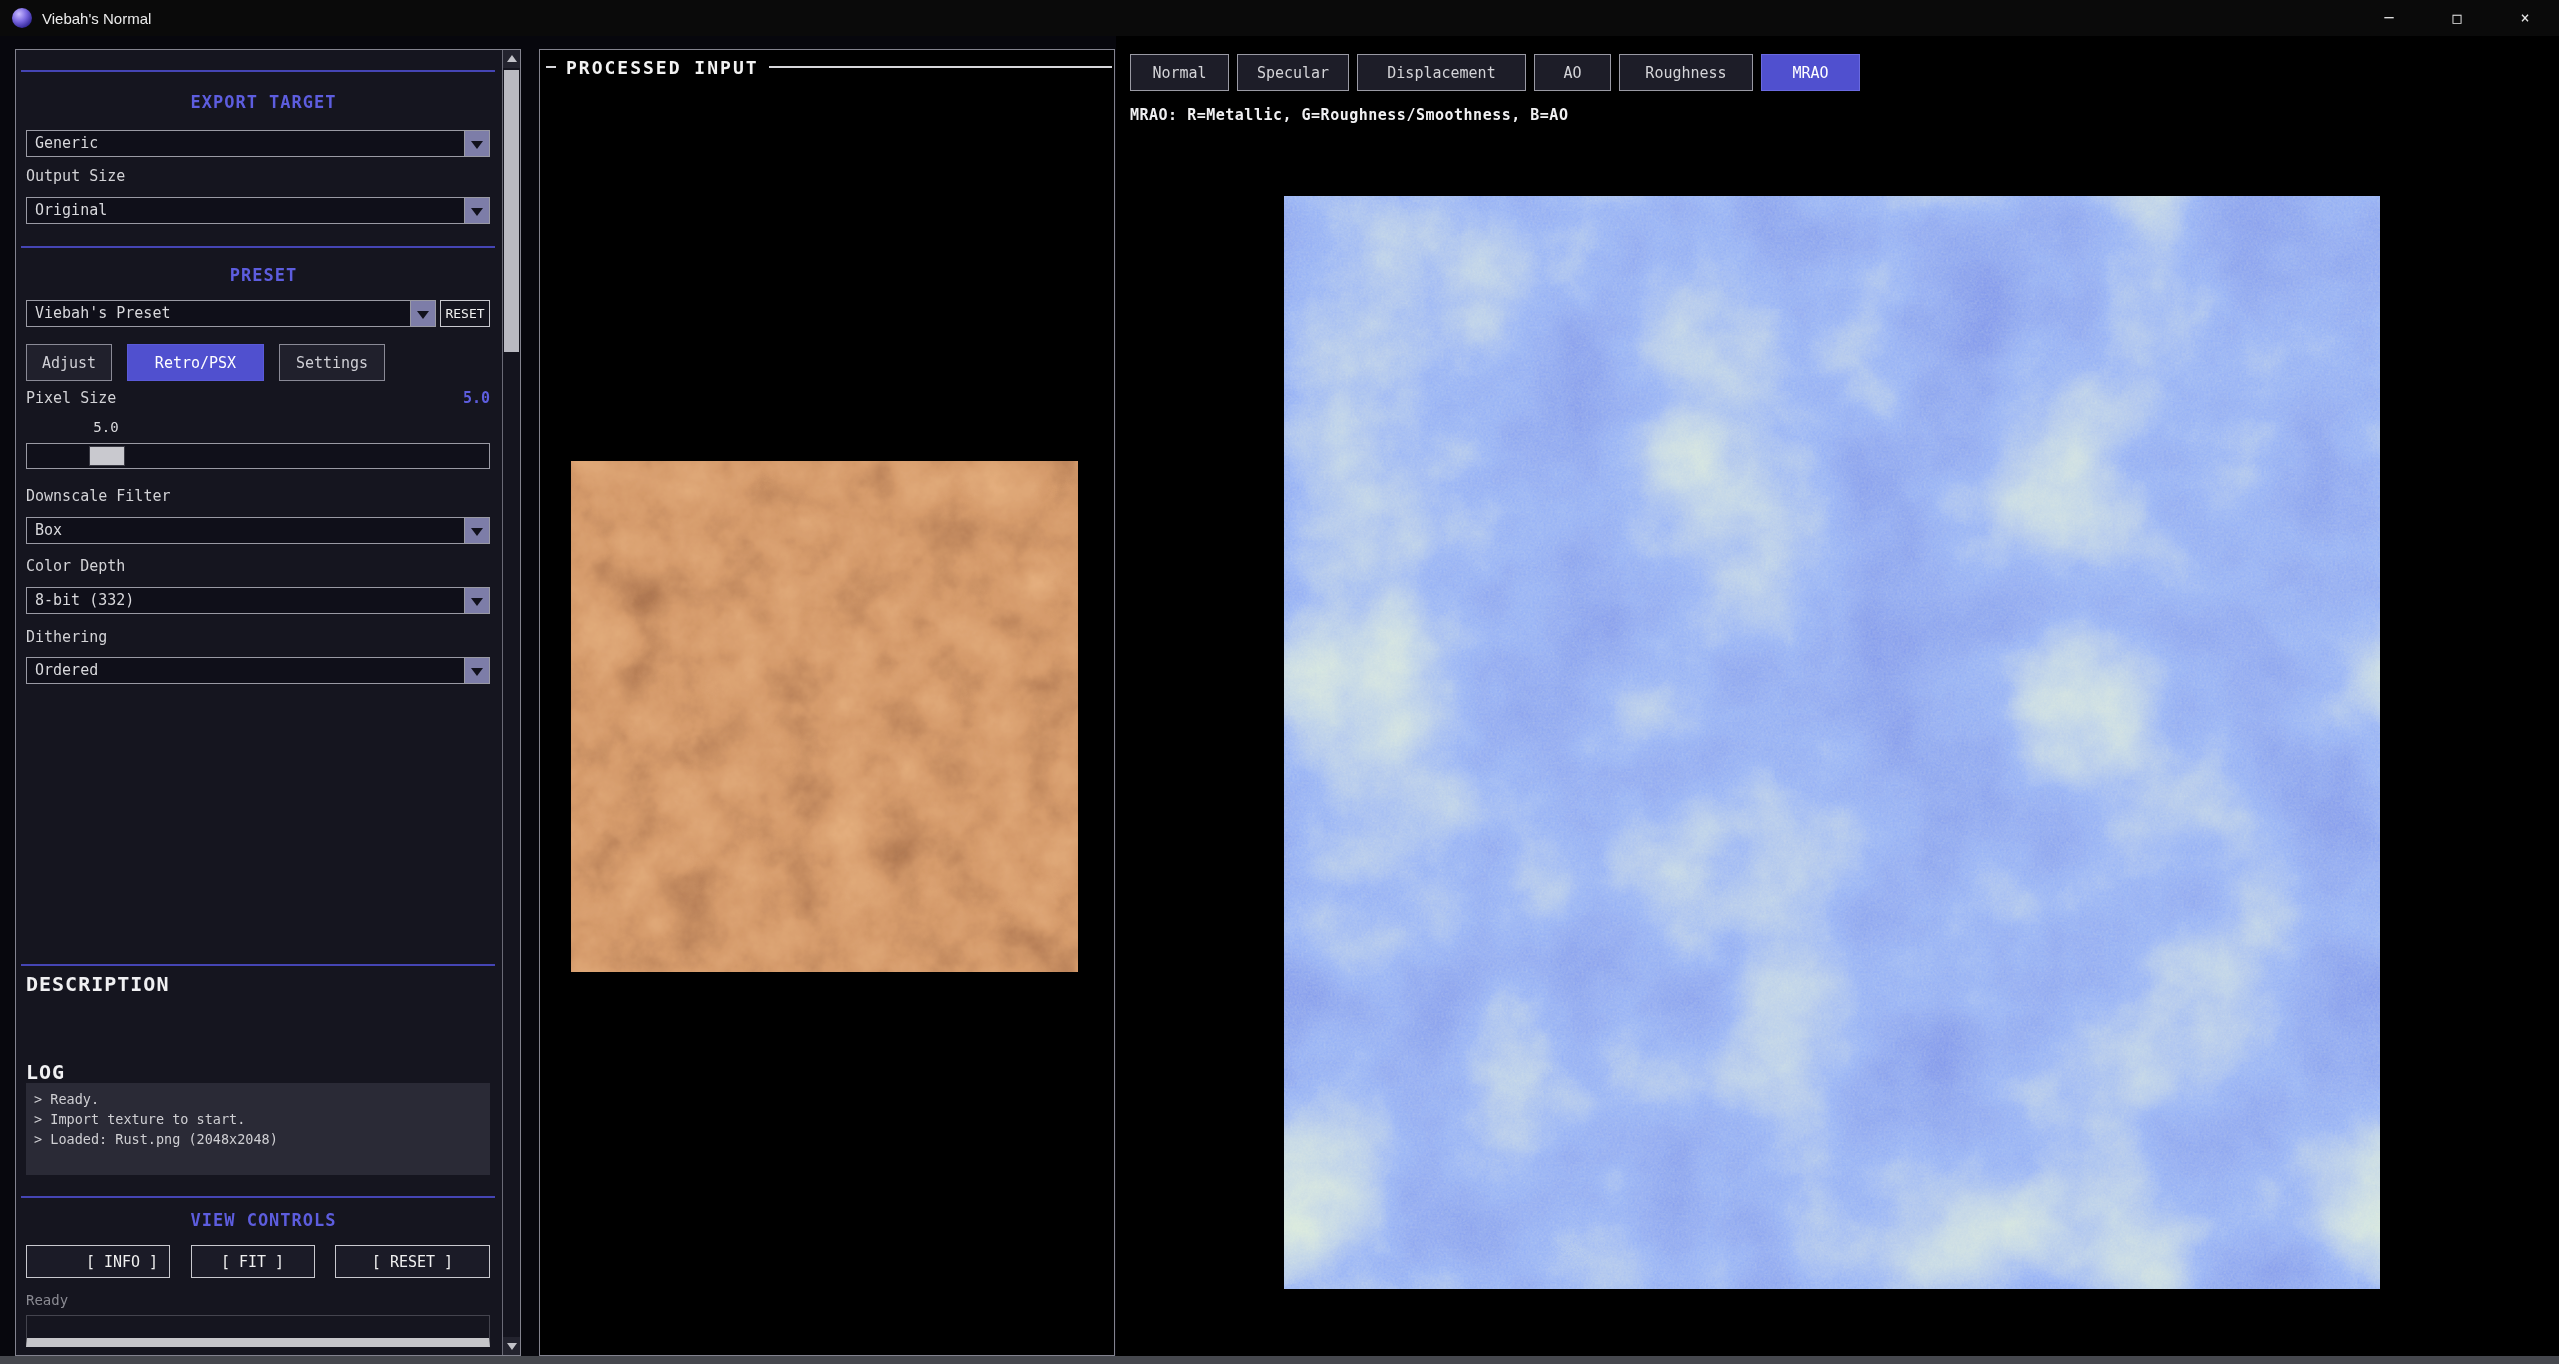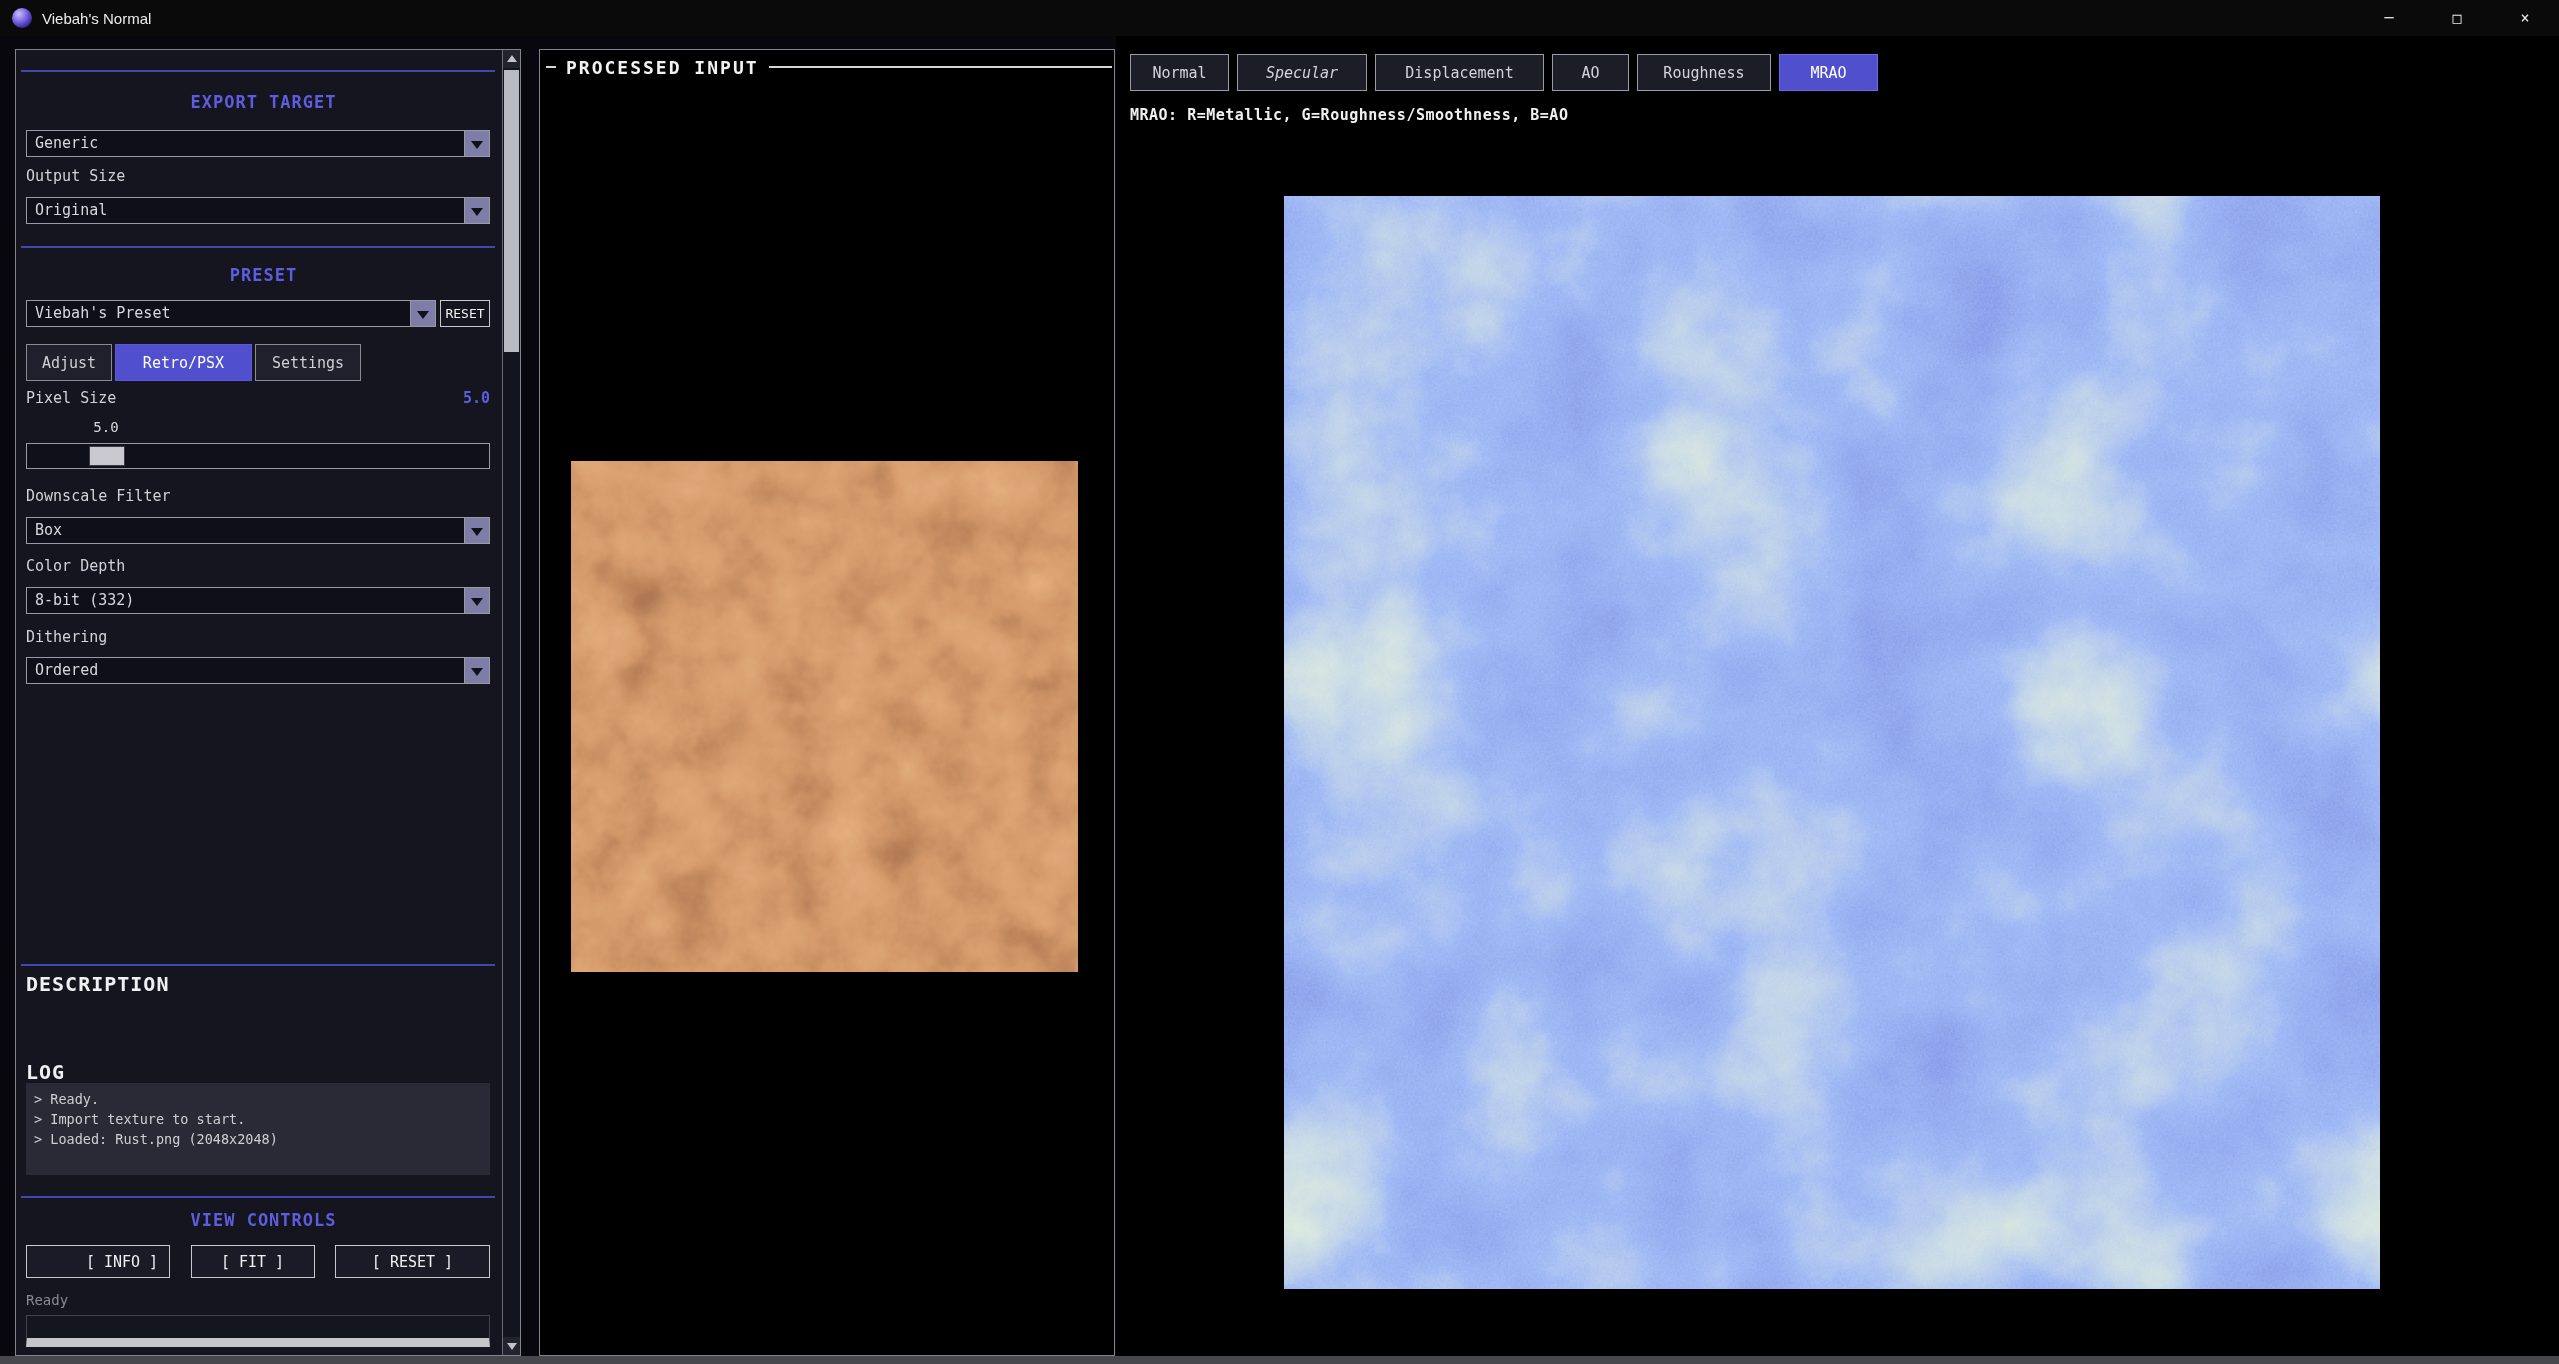--- a/index.html
+++ b/index.html
@@ -42,21 +42,21 @@
   .dd-text { flex: 1; color: #d8d8dc; font-size: 15px; padding: 3px 8px 0 8px; white-space: nowrap; overflow: hidden; }
   .dd-btn { width: 25px; background: #7d7da8; border-left: 1px solid #9a9aa4;
     display: flex; align-items: center; justify-content: center; }
   .dd-btn::after { content: ""; width: 0; height: 0;
     border: 6px solid transparent; border-top: 8px solid #11111c; margin-top: 8px; }
 
   .reset-btn { position: absolute; left: 424px; top: 250px; width: 50px; height: 27px;
     background: #15151f; border: 1px solid #c9c9cf; color: #f0f0f0; font-size: 13px;
     display: flex; align-items: center; justify-content: center; font-family: inherit; }
 
-  .sb-tabs { position: absolute; left: 10px; top: 294px; display: flex; gap: 3px; }
+  .sb-tabs { position: absolute; left: 10px; top: 294px; display: flex; gap: 15px; }
   .sb-tab { height: 37px; display: flex; align-items: center; justify-content: center;
     background: #20202c; border: 1px solid #8a8a96; color: #cfcfd5; font-size: 15px; font-family: inherit; }
   .sb-tab.t1 { width: 86px; } .sb-tab.t2 { width: 137px; } .sb-tab.t3 { width: 106px; }
   .sb-tab.active { background: #5050cf; border-color: #5a5ad8; color: #ffffff; }
 
   .ps-row { position: absolute; left: 10px; top: 339px; width: 464px; display: flex; justify-content: space-between; }
   .ps-label { color: #d2d2d6; font-size: 15px; }
   .ps-value { color: #5d5dde; font-size: 15px; font-weight: bold; }
   .slider-mini { position: absolute; left: 50px; top: 369px; width: 80px; text-align: center;
     color: #d8d8dc; font-size: 14px; }
@@ -96,21 +96,21 @@
   .hline.short { width: 10px; }
   .hline.long { flex: 1; margin-right: 2px; }
   .mid-title { color: #f2f2f2; font-weight: bold; font-size: 18px; letter-spacing: 2px; padding: 0 10px; }
   .rust-canvas { position: absolute; left: 31px; top: 411px; width: 507px; height: 511px; }
 
   
   .preview-panel { position: absolute; left: 1116px; top: 36px; width: 1443px; height: 1320px; background: #000; }
   .pv-tabs { position: absolute; left: 14px; top: 18px; display: flex; gap: 8px; }
   .pv-tab { height: 37px; background: #1d1d28; border: 1px solid #9a9aa4; color: #d4d4d8;
     font-size: 15px; display: flex; align-items: center; justify-content: center; font-family: inherit; }
-  .pt1 { width: 99px; } .pt2 { width: 130px; font-style: italic; } .pt3 { width: 169px; }
+  .pt1 { width: 99px; } .pt2 { width: 112px; } .pt3 { width: 169px; }
   .pt4 { width: 77px; } .pt5 { width: 134px; } .pt6 { width: 99px; }
   .pv-tab.active { background: #5050cf; border-color: #6a6ae0; color: #ffffff; }
   .pv-info { position: absolute; left: 14px; top: 70px; color: #f0f0f2; font-weight: bold;
     font-size: 15px; letter-spacing: 0.5px; }
   .mrao-canvas { position: absolute; left: 168px; top: 160px; width: 1096px; height: 1093px; }
 
   .bottom-edge { position: absolute; left: 0; top: 1356px; width: 2559px; height: 8px; background: #46484e; }
 
   svg.tex { display: block; width: 100%; height: 100%; }
 </style>

